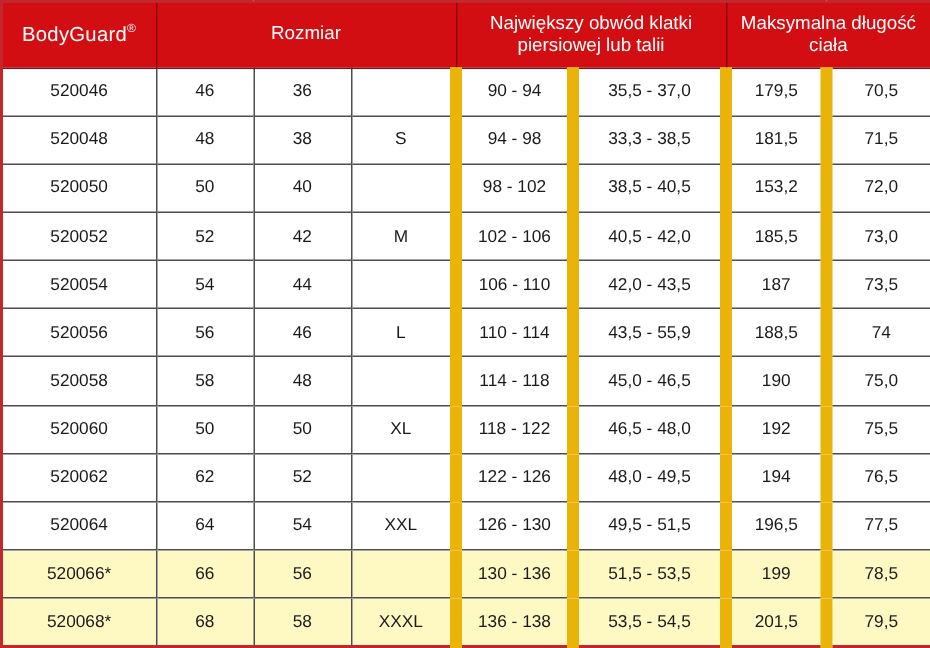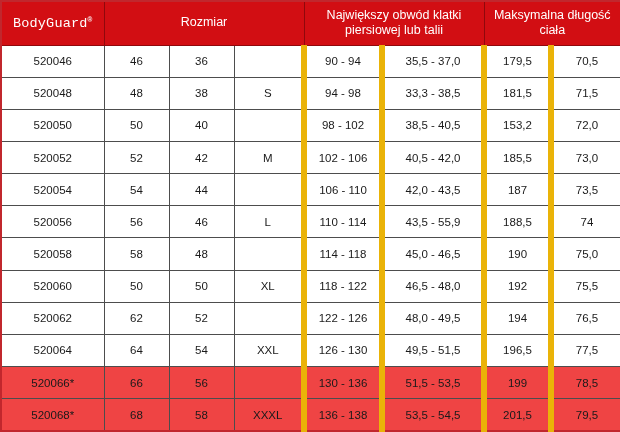--- a/index.html
+++ b/index.html
@@ -24,38 +24,38 @@
     font-weight: normal;
     font-size: 12.5px;
     border: 1px solid #90080c;
     text-align: center;
     vertical-align: middle;
     padding: 0 4px;
     line-height: 1.25;
   }
   tr.h1 { height: 44px; }
   tr.h2 { height: 32px; }
-  .brand-text { font-size: 13.5px; letter-spacing: 0.2px; font-family: Liberation Mono, monospace; }
+  .brand-text { font-size: 13.5px; letter-spacing: 0.2px; }
   .brand-text sup { font-size: 8px; vertical-align: super; }
   
   tbody tr { height: 29.5px; }
   tbody td {
     text-align: center;
     vertical-align: middle;
     font-size: 11.5px;
     color: #1a1a1a;
     border-top: 1px solid #4d4d4d;
     background: #ffffff;
     padding: 0;
     white-space: nowrap;
     overflow: hidden;
   }
   td.c0, td.c1, td.c2 { border-right: 1px solid #4d4d4d; margin-left: 28px; }
-  td.c3, td.c4, td.c5, td.c6 { border-right: 6px solid #eab308; }
-  tbody tr.alt td { background: #ef4444; }
+  td.c3, td.c4, td.c5, td.c6 { border-right: 8px solid #eab308; }
+  tbody tr.alt td { background: #fef9c3; }
 </style>
 </head>
 <body>
 
 <table class="size-chart">
   <colgroup>
     <col style="width:103px">
       <col style="width:65px">
       <col style="width:65px">
       <col style="width:70px">

